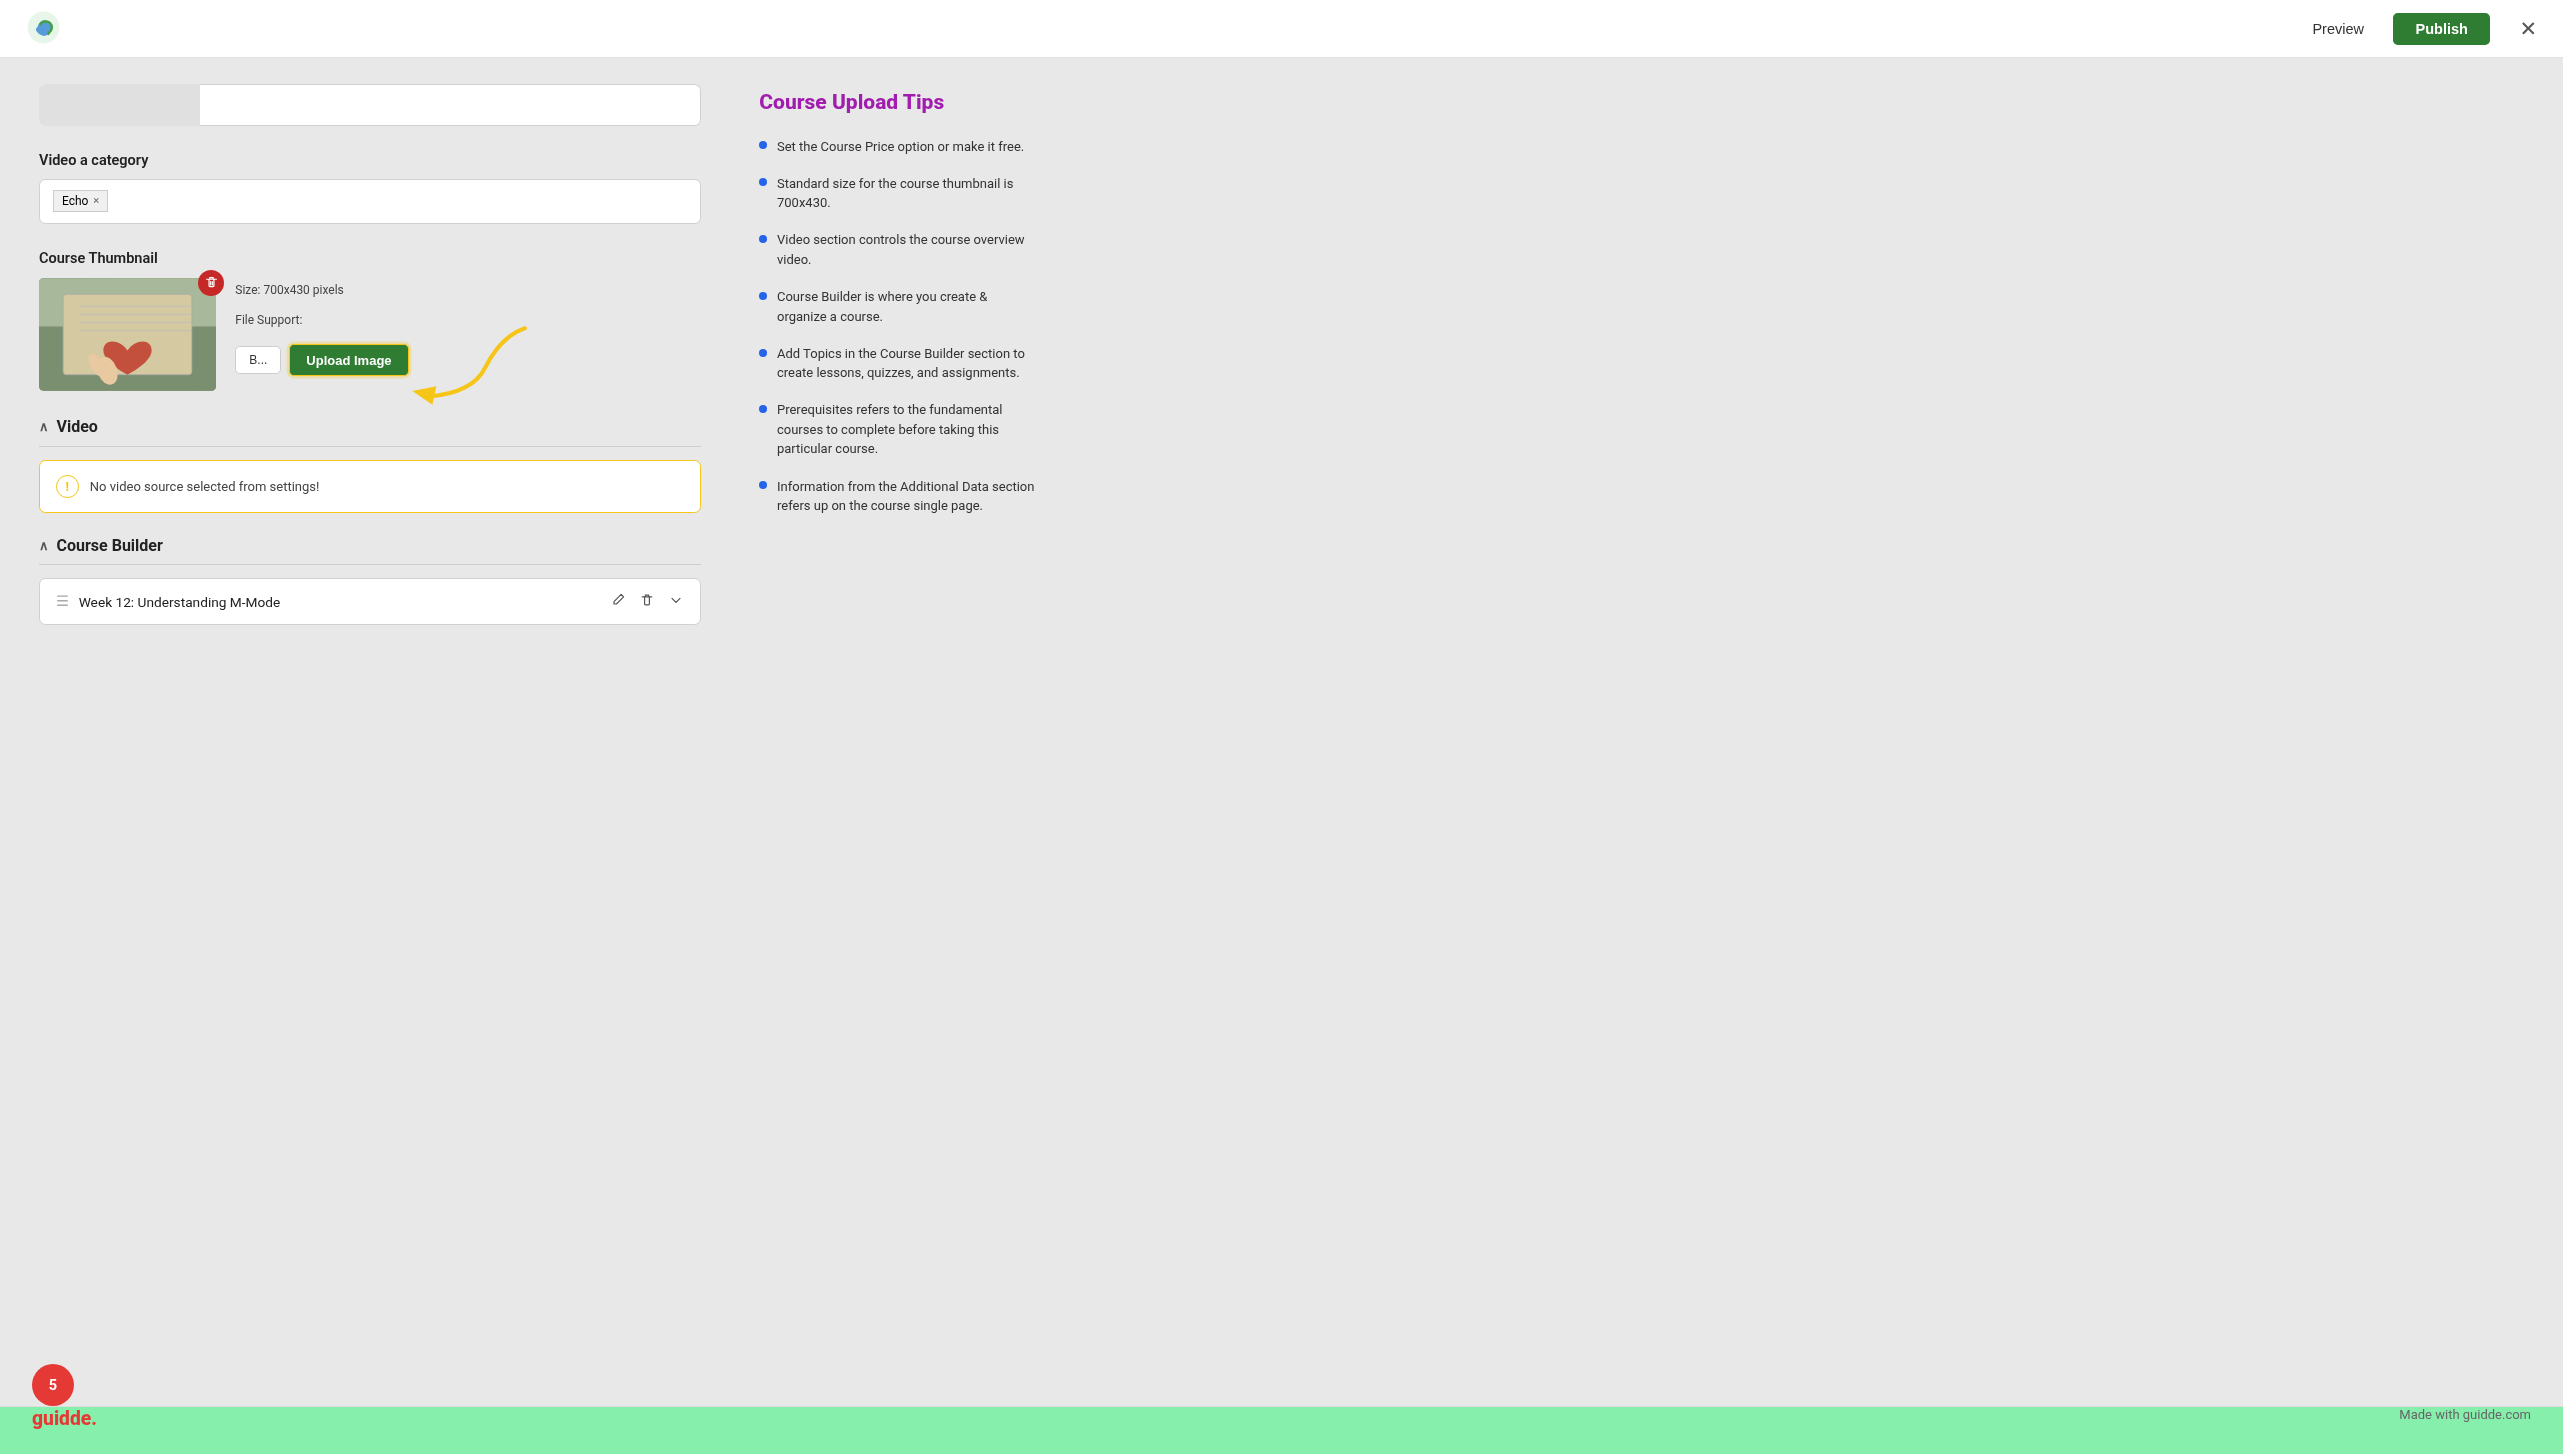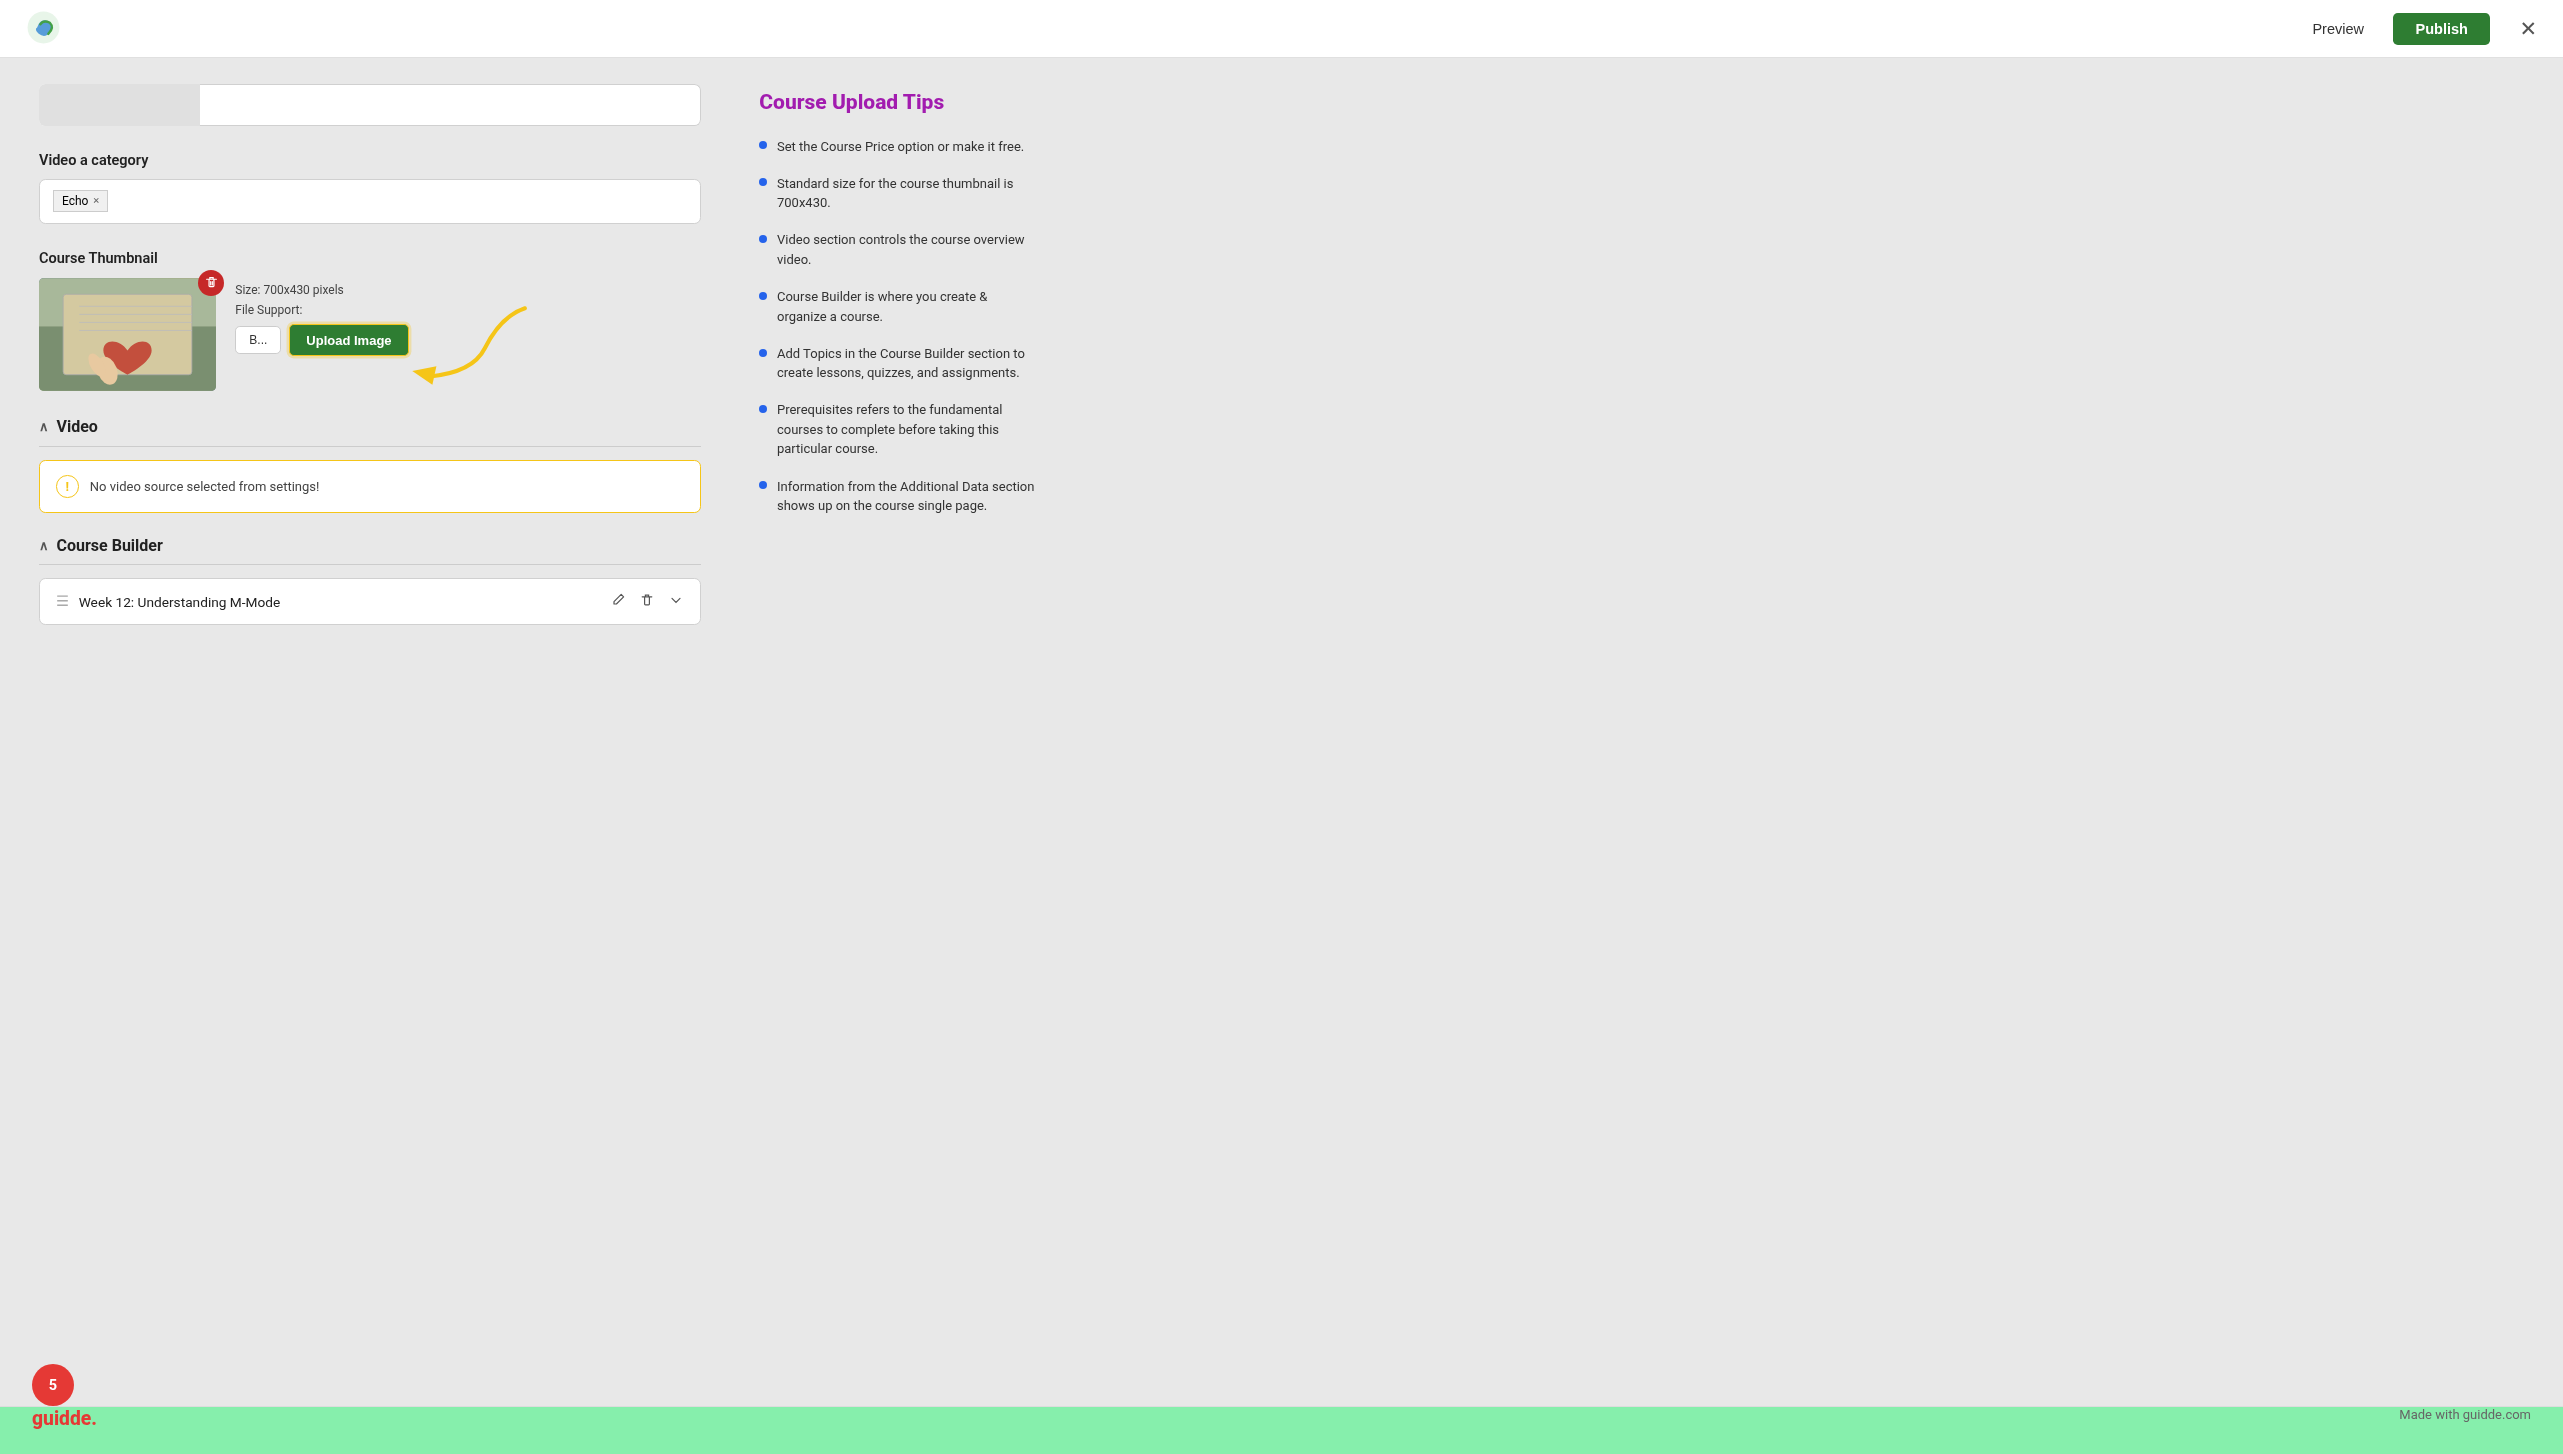--- a/index.html
+++ b/index.html
@@ -179,21 +179,21 @@
     }
     .delete-btn-thumbnail svg {
       width: 13px;
       height: 13px;
       fill: white;
     }
 
     .upload-info {
       display: flex;
       flex-direction: column;
-      gap: 2px;
+      gap: 12px;
       padding-top: 3.2px;
     }
     .upload-info-text {
       font-size: 12px;
       color: #444;
       line-height: 1.5;
     }
     .upload-buttons {
       display: flex;
       gap: 8px;
@@ -549,21 +549,21 @@
       <li>
           <span>Course Builder is where you create &amp; organize a course.</span>
         </li>
       <li>
           <span>Add Topics in the Course Builder section to create lessons, quizzes, and assignments.</span>
         </li>
       <li>
           <span>Prerequisites refers to the fundamental courses to complete before taking this particular course.</span>
         </li>
       <li>
-          <span>Information from the Additional Data section shows up on the course single page.</span>
+          <span>Information from the Additional Data section refers up on the course single page.</span>
         </li>
     </ul>
   </div>
 
 </div>
 
 <div class="bottom-bar">
   <div class="guidde-logo">guidde.</div>
   <div class="made-with">Made with guidde.com</div>
 </div>

